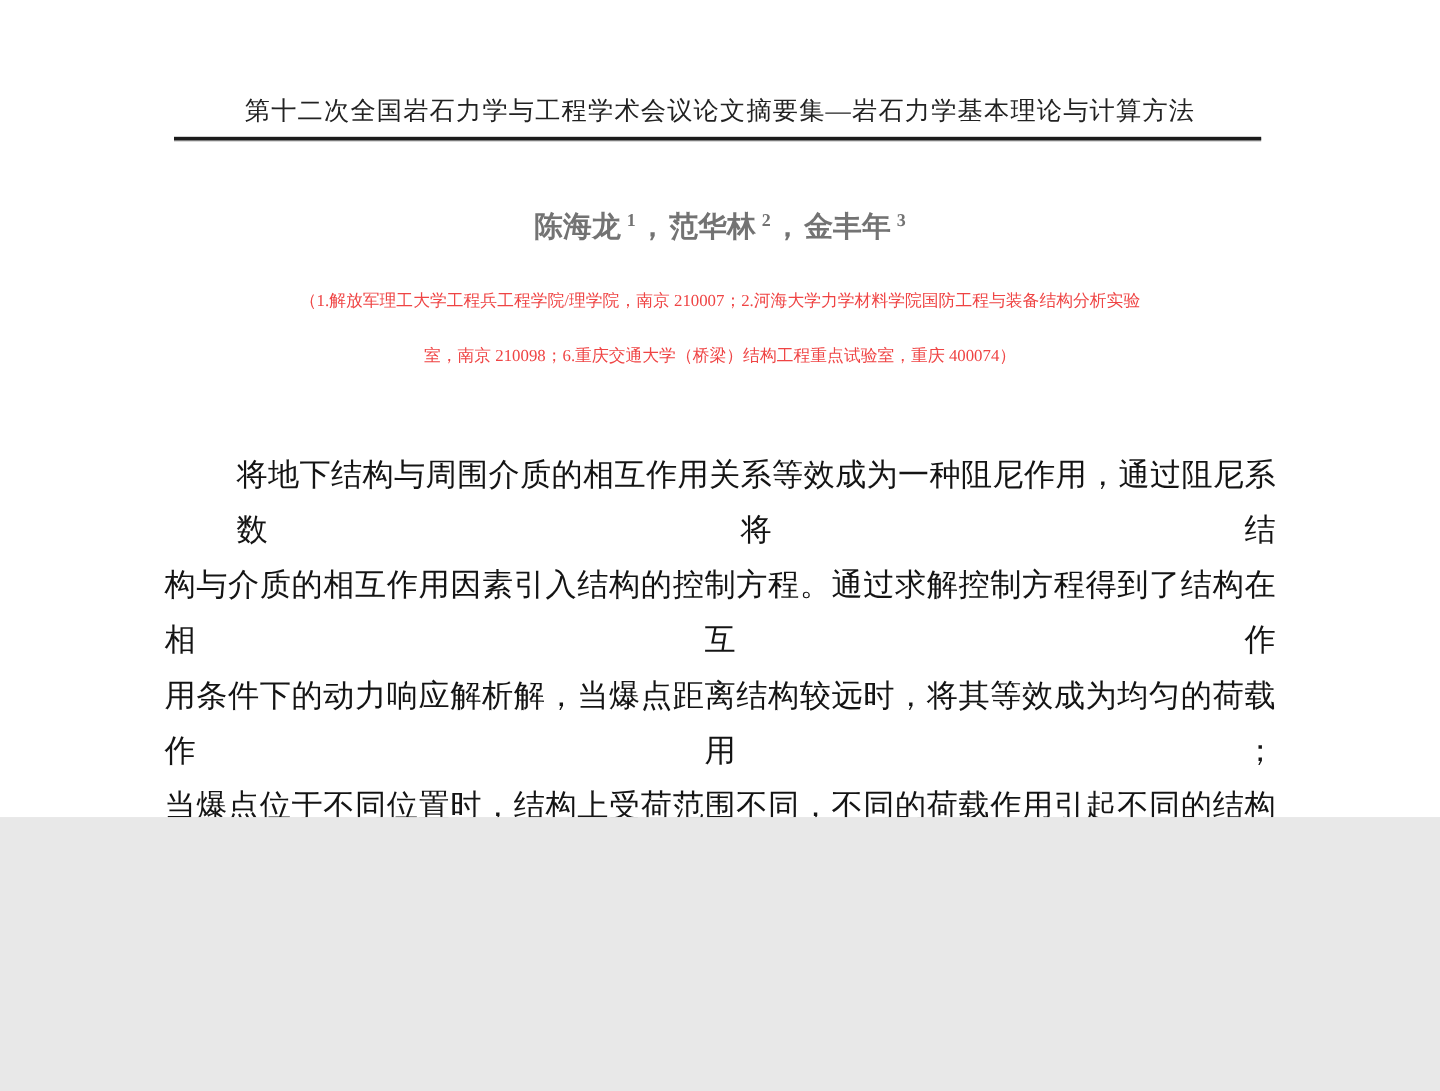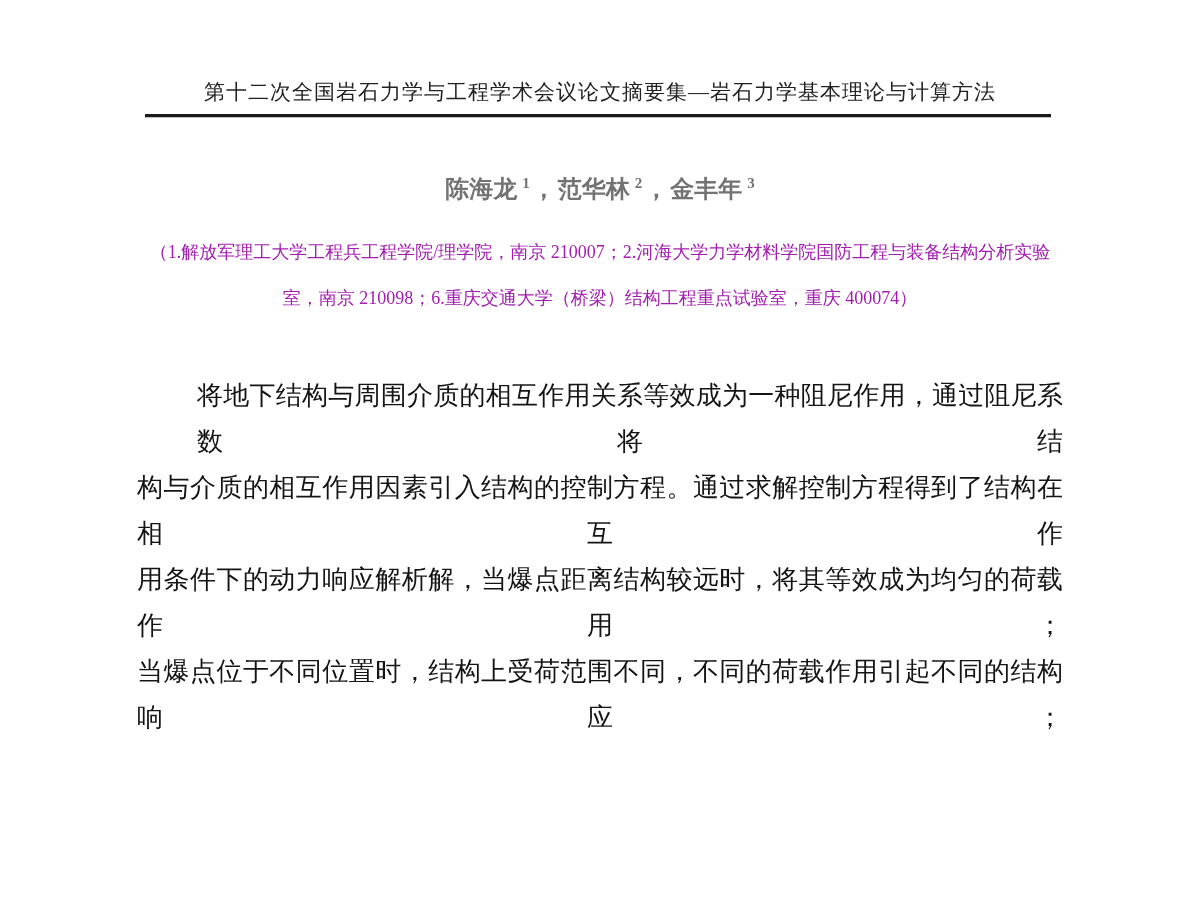--- a/index.html
+++ b/index.html
@@ -3,21 +3,21 @@
 <meta charset="utf-8">
 <style>
   html, body {
     margin: 0;
     padding: 0;
     background: #e8e8e8;
   }
   .page {
     position: relative;
     width: 1200px;
-    height: 909px;
+    height: 681px;
     margin: 0 auto;
     background: #ffffff;
     color: #1c1c1c;
     font-family: "Liberation Serif", "DejaVu Serif", serif;
     overflow: hidden;
   }
   .content {
     width: 926px;
     margin: 0 auto;
   }
@@ -61,23 +61,23 @@
     vertical-align: super;
     line-height: 0;
   }
   .author-sep {
     margin: 0 2px;
   }
   
   .affiliations {
     margin-top: 24px;
     text-align: center;
-    font-size: 18px;
+    font-size: 14px;
     line-height: 46px;
-    color: #a21caf;
+    color: #ef4444;
   }
   
   .correspondence {
     margin-top: 12px;
     font-size: 24px;
     padding-left: 60px;
     color: #161616;
   }
   .correspondence .email {
     margin-left: 4px;

